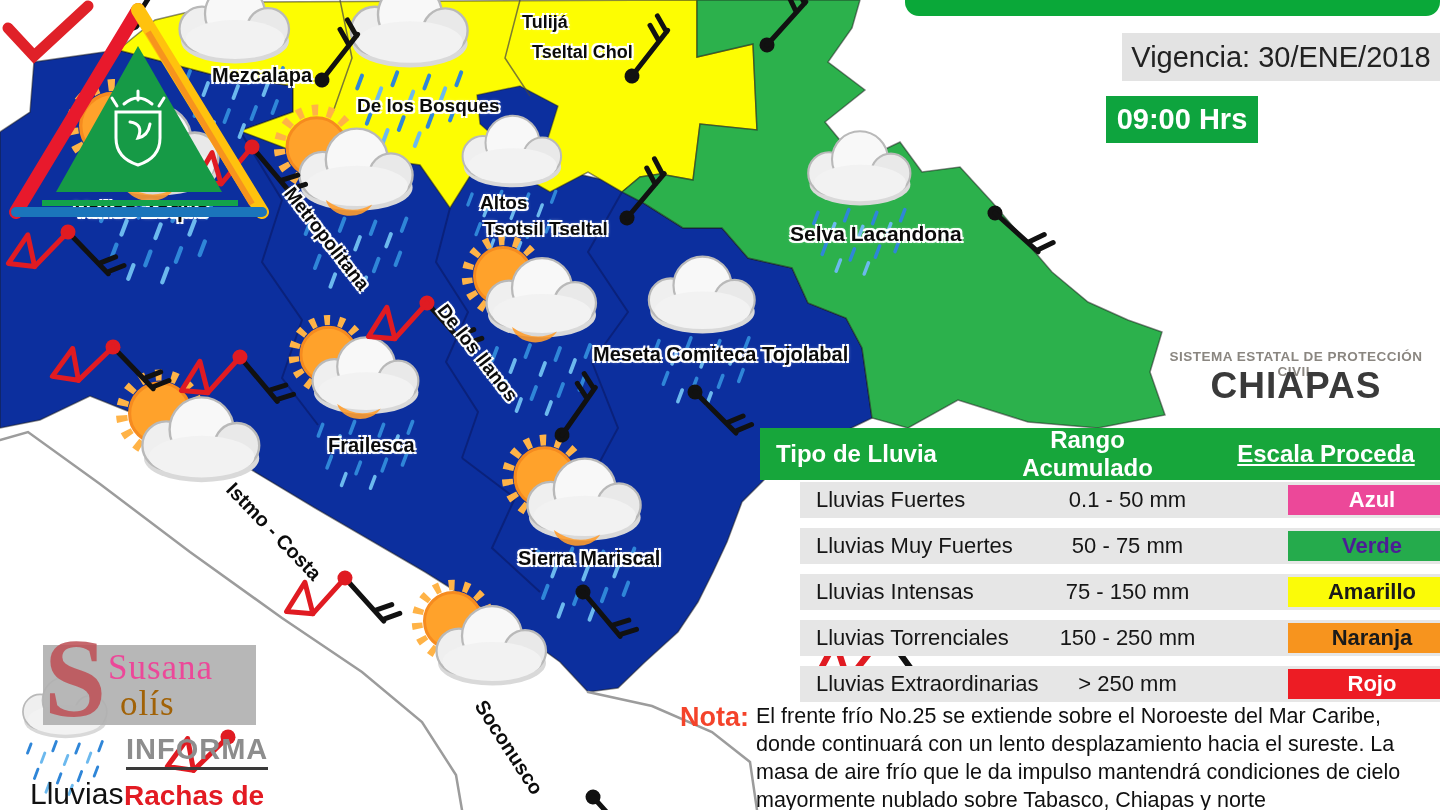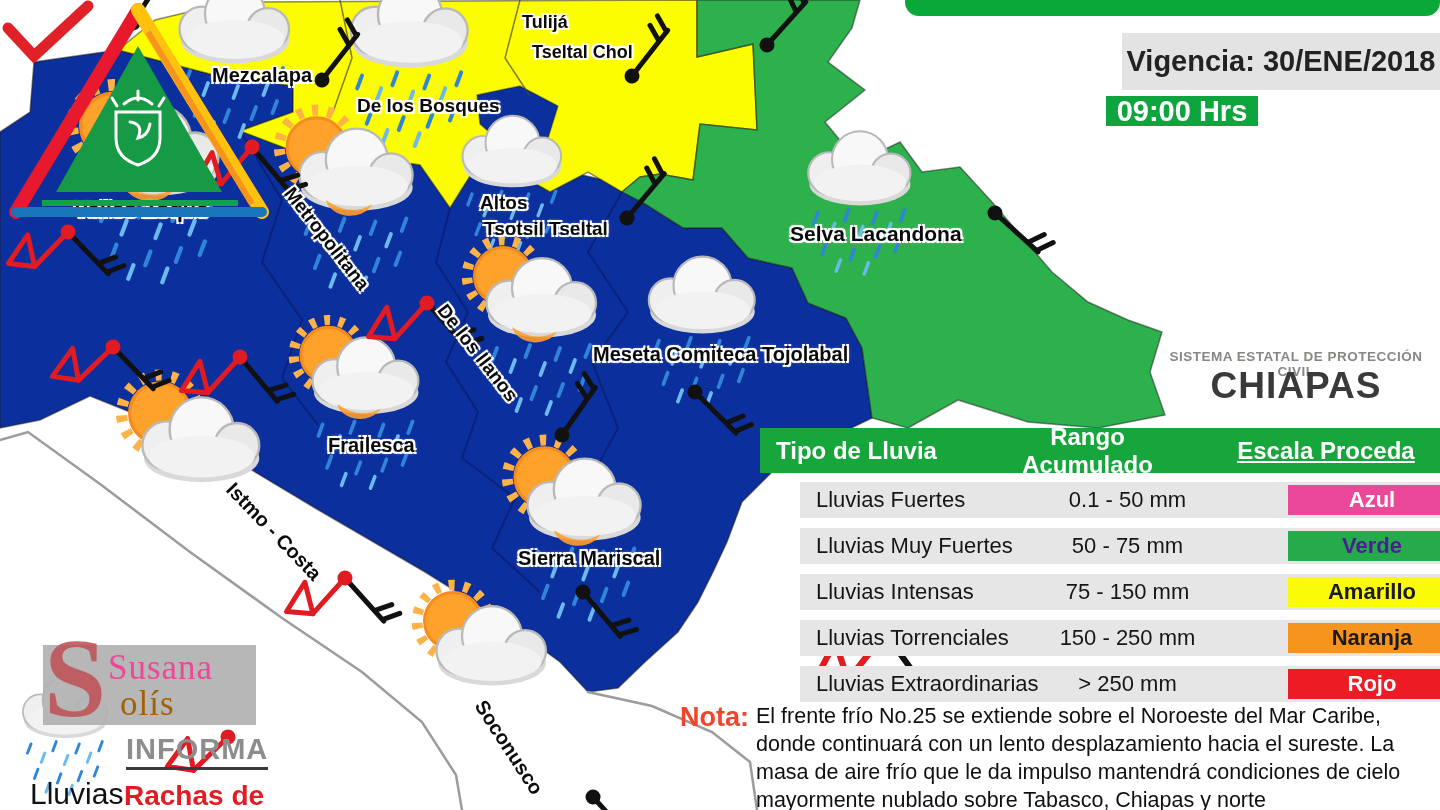--- a/index.html
+++ b/index.html
@@ -3,30 +3,30 @@
 <meta charset="utf-8">
 <style>
   html,body{margin:0;padding:0;background:#fff;}
   .stage{position:relative;width:1440px;height:810px;overflow:hidden;background:#ffffff;
          font-family:"Liberation Sans",sans-serif;}
   .stage svg{position:absolute;left:0;top:0;}
   .rlabel{position:absolute;font-weight:bold;color:#0b0b0b;white-space:nowrap;
     text-shadow:-2px -2px 0 #fff,2px -2px 0 #fff,-2px 2px 0 #fff,2px 2px 0 #fff,0 0 4px #fff;}
   .rot{transform-origin:left top;}
   .banner{position:absolute;left:905px;top:-14px;width:535px;height:30px;border-radius:14px;}
-  .vigencia{position:absolute;left:1122px;top:33px;width:318px;height:57px;background:#e3e3e3;
-    display:flex;align-items:center;justify-content:center;font-size:29px;font-weight:bold;color:#222;}
-  .hora{position:absolute;left:1106px;top:96px;width:152px;height:30px;
+  .vigencia{position:absolute;left:1122px;top:33px;width:318px;height:48px;background:#e3e3e3;
+    display:flex;align-items:center;justify-content:center;font-size:29px;font-weight:normal;color:#222;}
+  .hora{position:absolute;left:1106px;top:96px;width:152px;height:47px;
     display:flex;align-items:center;justify-content:center;font-size:29px;font-weight:bold;color:#fff;}
   .logo-tri{position:absolute;left:1162px;top:110px;}
   .org-line{position:absolute;left:1152px;top:349px;width:288px;text-align:center;
     font-size:13.5px;font-weight:bold;letter-spacing:.5px;color:#8a8680;}
   .state-line{position:absolute;left:1152px;top:365px;width:288px;text-align:center;
     font-size:37px;font-weight:800;color:#3a3a3a;letter-spacing:1px;}
-  .leg-head{position:absolute;left:760px;top:428px;width:680px;height:45px;color:#fff;}
+  .leg-head{position:absolute;left:760px;top:428px;width:680px;height:52px;color:#fff;}
   .leg-head span,.leg-row span{position:absolute;top:50%;transform:translateY(-50%);}
   .leg-row{position:absolute;left:800px;width:680px;height:36px;background:#e6e6e6;}
   .c1{left:16px;font-size:22px;}
   .c2{left:225px;width:205px;text-align:center;font-size:22px;}
   .leg-head .c1,.leg-head .c2,.leg-head .c3t{font-size:24px;font-weight:bold;}
   .c3t{left:468px;width:196px;text-align:center;text-decoration:underline;}
   .chip{position:absolute;left:488px;top:3px;width:168px;height:30px;display:flex;
     align-items:center;justify-content:center;font-size:22px;font-weight:bold;}
   .rowtxt{color:#161616;font-weight:500;}
   .nota{position:absolute;left:680px;top:702px;width:756px;display:flex;}

